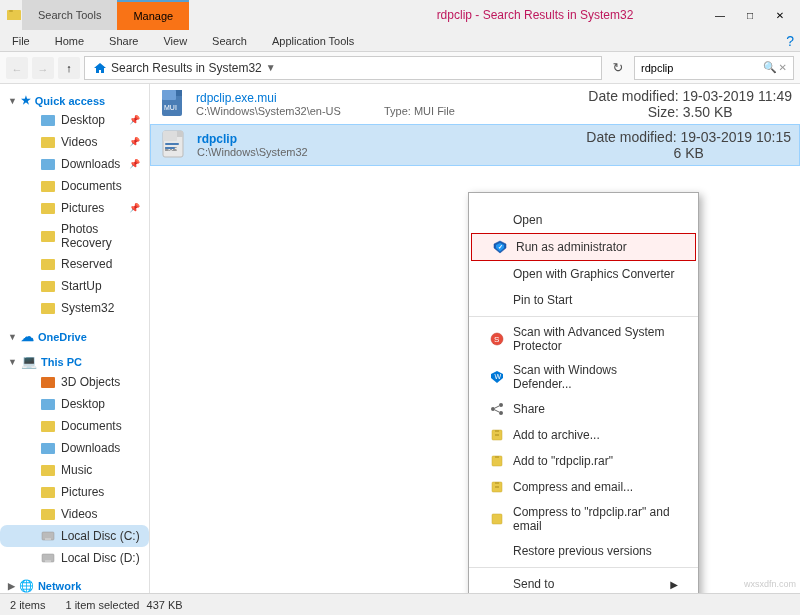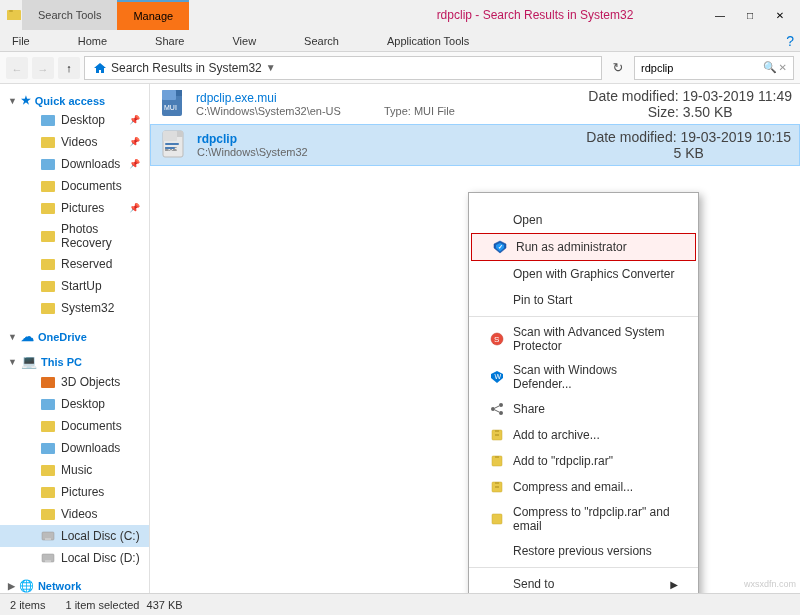--- a/index.html
+++ b/index.html
@@ -10,42 +10,42 @@
     .title-bar-left { display: flex; align-items: center; padding-left: 6px; gap: 4px; }
     .title-bar-tabs { display: flex; flex: 1; }
     .tab { padding: 4px 16px; height: 30px; display: flex; align-items: center; font-size: 11px; cursor: pointer; }
     .tab.inactive { background: #d8d8d8; color: #444; }
     .tab.active-manage { background: #f97316; color: #000; border-top: 2px solid #56a0d3; }
     .title-bar-title { flex: 1; text-align: center; font-size: 12px; color: #be185d; }
     .title-bar-controls { display: flex; align-items: center; padding-right: 6px; gap: 2px; }
     .ctrl-btn { width: 28px; height: 20px; display: flex; align-items: center; justify-content: center; font-size: 10px; cursor: pointer; border: none; background: transparent; }
 
     
-    .ribbon { height: 22px; background: #f0f0f0; border-bottom: 1px solid #d4d4d4; display: flex; align-items: center; padding: 0 6px; gap: 36px; }
+    .ribbon { height: 22px; background: #f0f0f0; border-bottom: 1px solid #d4d4d4; display: flex; align-items: center; padding: 0 6px; gap: 13px; }
     .ribbon-item { font-size: 11px; color: #333; cursor: pointer; padding: 2px 6px; }
 
     
     .address-bar { height: 32px; background: #f9f9f9; border-bottom: 1px solid #ddd; display: flex; align-items: center; padding: 0 6px; gap: 4px; }
     .nav-btn { width: 22px; height: 22px; display: flex; align-items: center; justify-content: center; cursor: pointer; border: 1px solid transparent; border-radius: 2px; font-size: 11px; }
     .nav-btn.disabled { color: #bbb; cursor: default; }
     .address-path { flex: 1; height: 24px; border: 1px solid #ccc; background: white; display: flex; align-items: center; padding: 0 8px; font-size: 12px; color: #333; cursor: pointer; }
     .address-refresh { width: 24px; height: 24px; display: flex; align-items: center; justify-content: center; cursor: pointer; font-size: 13px; color: #555; }
     .search-box { width: 160px; height: 24px; border: 1px solid #ccc; background: white; display: flex; align-items: center; padding: 0 6px; }
     .search-box input { border: none; outline: none; font-size: 11px; flex: 1; background: transparent; }
     .search-box-icon { color: #999; font-size: 11px; }
 
     
     .main { display: flex; height: calc(615px - 30px - 22px - 32px - 22px); }
 
     
     .sidebar { width: 150px; background: white; border-right: 1px solid #e0e0e0; overflow-y: auto; padding: 4px 0; flex-shrink: 0; }
     .sidebar-section-header { font-size: 11px; color: #0078d7; font-weight: 600; padding: 6px 8px 2px; display: flex; align-items: center; gap: 4px; cursor: pointer; }
     .sidebar-section-header .arrow { font-size: 9px; color: #666; }
     .sidebar-item { display: flex; align-items: center; padding: 3px 8px 3px 18px; gap: 5px; cursor: pointer; font-size: 12px; color: #333; }
-    .sidebar-item.selected { background: #cce4f7; }
+    .sidebar-item.selected { background: #cce4f7; border-radius: 7px; }
     .sidebar-item.indent1 { padding-left: 40px; }
     .sidebar-icon { width: 16px; height: 16px; flex-shrink: 0; display: flex; align-items: center; justify-content: center; }
     .pin-icon { color: #aaa; font-size: 9px; margin-left: auto; }
 
     
     .content { flex: 1; background: white; position: relative; overflow: hidden; }
     .file-list { width: 100%; }
     .file-row { display: flex; align-items: center; padding: 4px 8px; gap: 6px; cursor: pointer; min-height: 36px; }
     .file-row.selected { background: #cce4f7; border: 1px solid #99d1ff; }
     .file-icon { width: 32px; height: 32px; flex-shrink: 0; }
@@ -310,21 +310,21 @@
             <rect x="6" y="14" width="14" height="2" fill="#4a7db5" rx="1"></rect>
             <rect x="6" y="18" width="10" height="2" fill="#4a7db5" rx="1"></rect>
           </svg>
         </div>
         <div class="file-info">
           <div class="file-name" style="font-weight:600;">rdpclip</div>
           <div class="file-path">C:\Windows\System32</div>
         </div>
         <div class="file-meta">
           <div>Date modified: 19-03-2019 10:15</div>
-          <div>5 KB</div>
+          <div>6 KB</div>
         </div>
       </div>
 
     </div>
 
     <div class="context-menu">
 
       <div class="ctx-item">
         <div class="ctx-icon"></div>
         <span>Open</span>

